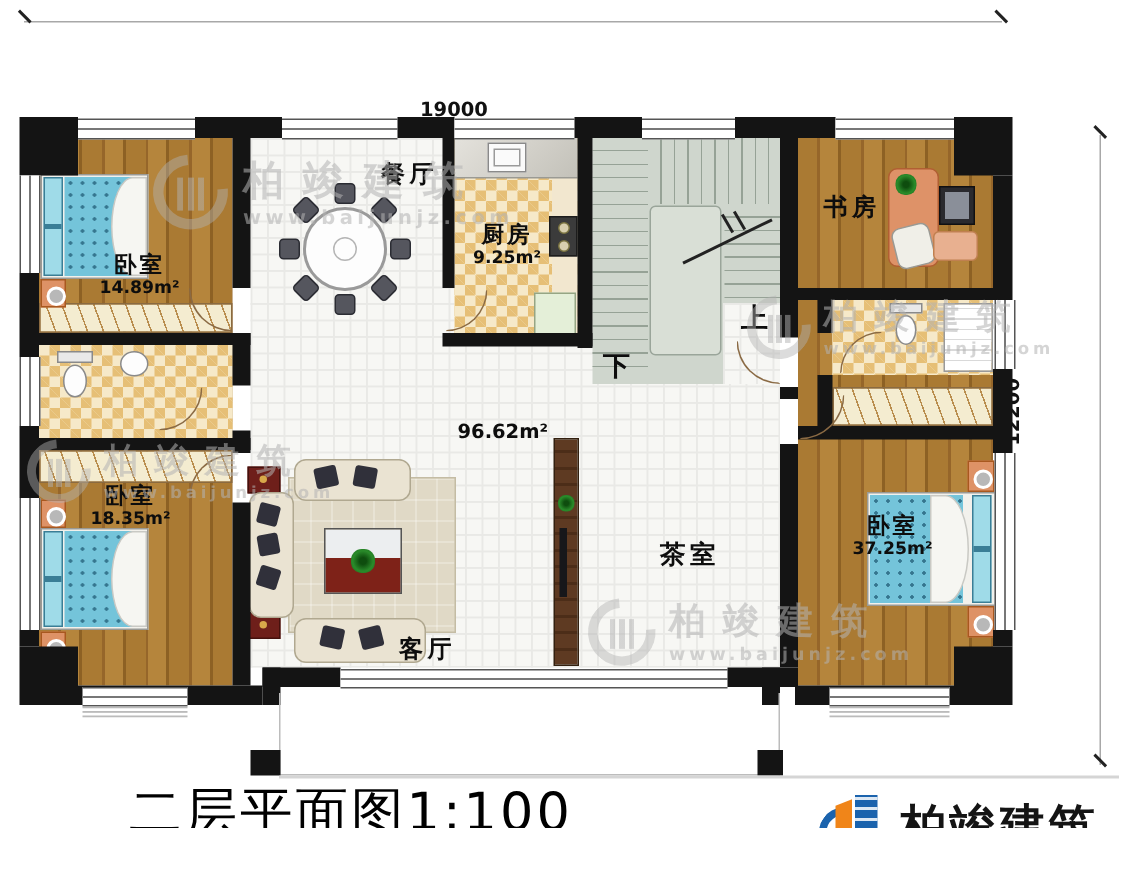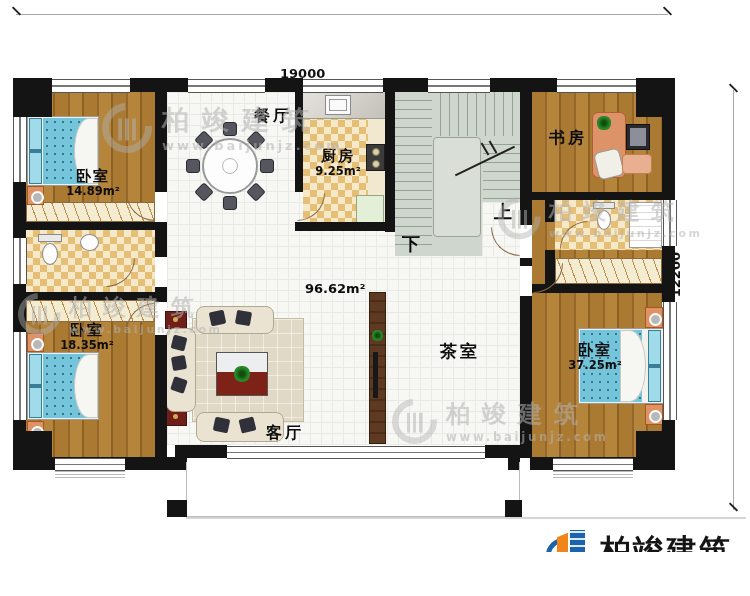--- a/index.html
+++ b/index.html
@@ -286,21 +286,21 @@
   <div class="rlabel" style="left:293px;top:148px;width:90px">
     <span class="nm">厨房</span>
     <span class="ar">9.25m²</span>
   </div>
   <div class="abs biglabel" style="left:549px;top:128px">书房</div>
   <div class="rlabel" style="left:550px;top:342px;width:90px">
     <span class="nm">卧室</span>
     <span class="ar">37.25m²</span>
   </div>
   <div class="abs arealabel" style="left:305px;top:281px">96.62m²</div>
-  <div class="abs biglabel" style="left:440px;top:340px;font-size:17px">茶室</div>
+  <div class="abs biglabel" style="left:440px;top:358px;font-size:17px">茶室</div>
   <div class="abs biglabel" style="left:266px;top:423px">客厅</div>
 
   <div class="wm" style="left:102px;top:102px">
     <span class="wm-mark"></span>
     <span>
       <span class="wm-name" style="display:block">柏竣建筑</span>
       <span class="wm-url" style="display:block">www.baijunjz.com</span>
     </span>
   </div>
   <div class="wm" style="left:498px;top:196px;transform:scale(.85);transform-origin:left top">
@@ -318,20 +318,21 @@
     </span>
   </div>
   <div class="wm" style="left:392px;top:398px;transform:scale(.9);transform-origin:left top">
     <span class="wm-mark"></span>
     <span>
       <span class="wm-name" style="display:block">柏竣建筑</span>
       <span class="wm-url" style="display:block">www.baijunjz.com</span>
     </span>
   </div>
 
+  <div class="abs plan-title" style="left:86px;top:518px">二层平面图1:100</div>
   <div class="abs title-rule1" style="left:88px;top:566px;width:240px;height:5px"></div>
   <div class="abs title-rule2" style="left:92px;top:574px;width:236px;height:3px"></div>
   <div class="abs" style="left:545px;top:527px;width:48px;height:56px">
     <span class="bm-swoosh"></span>
     <span class="bm-orange"></span>
     <span class="bm-blue"></span>
   </div>
   <div class="abs brand-name" style="left:600px;top:530px">柏竣建筑</div>
   <div class="abs brand-url" style="left:600px;top:565px">www.baijunjz.com</div>
 

